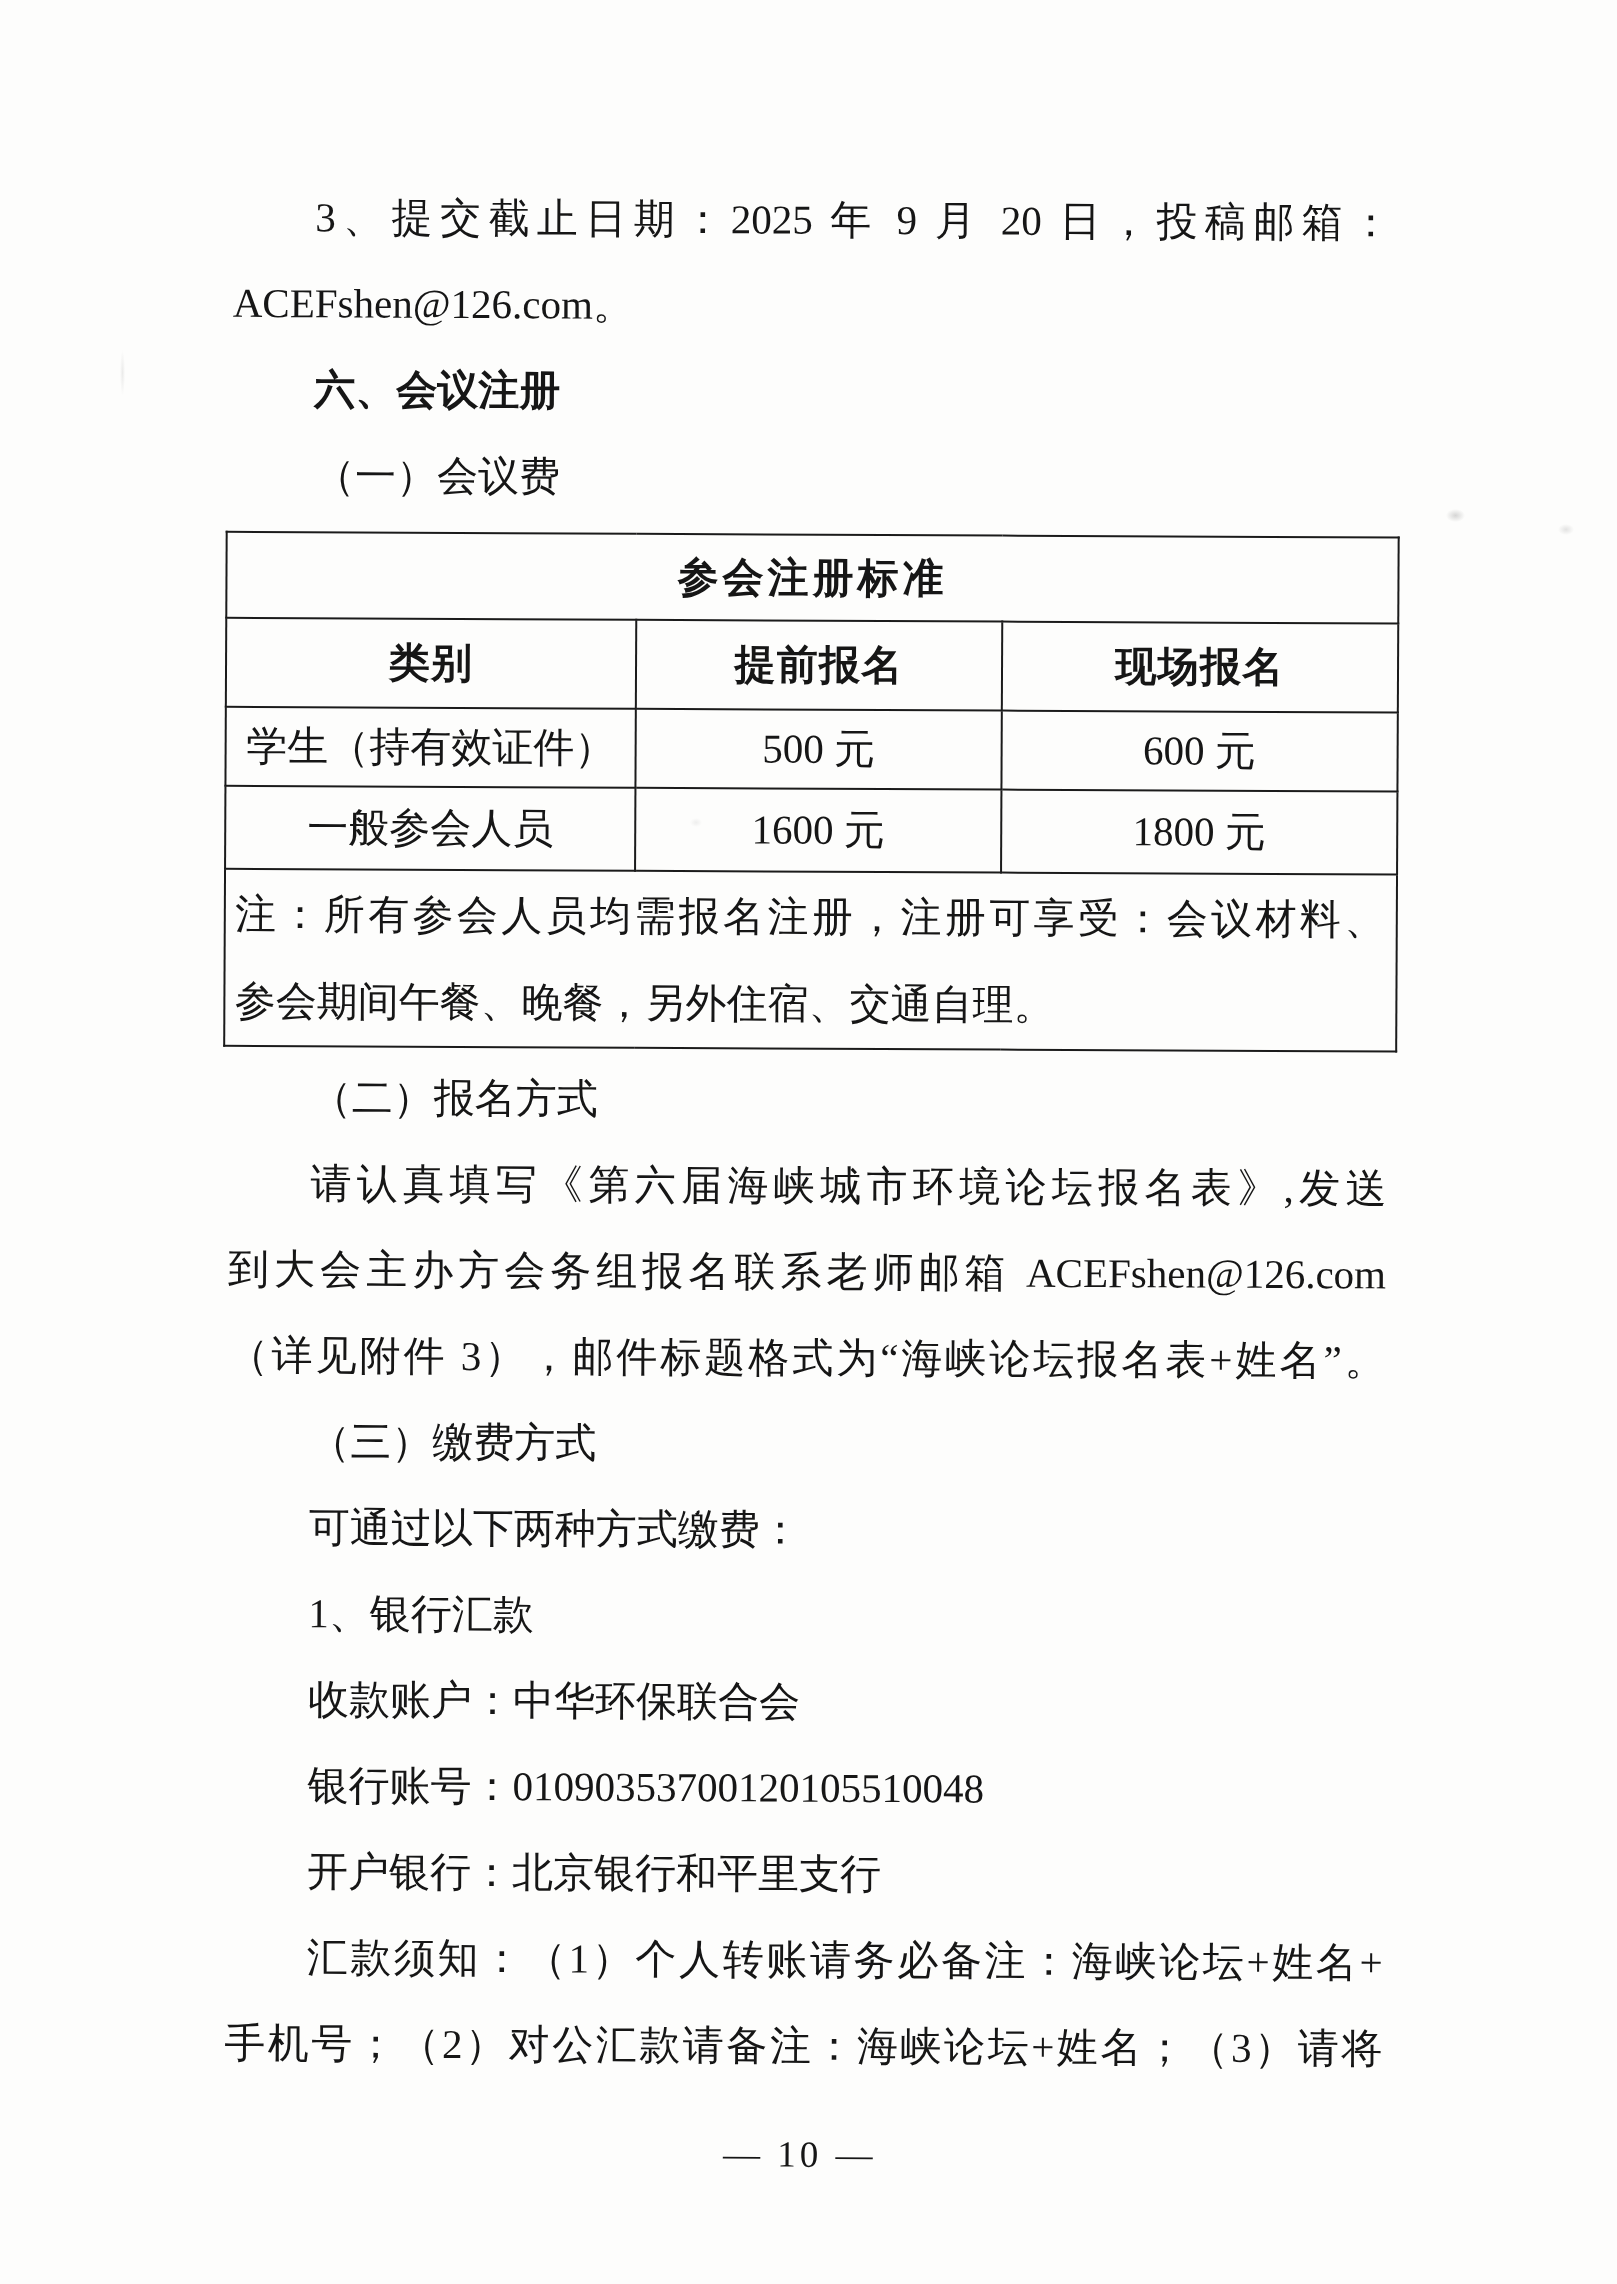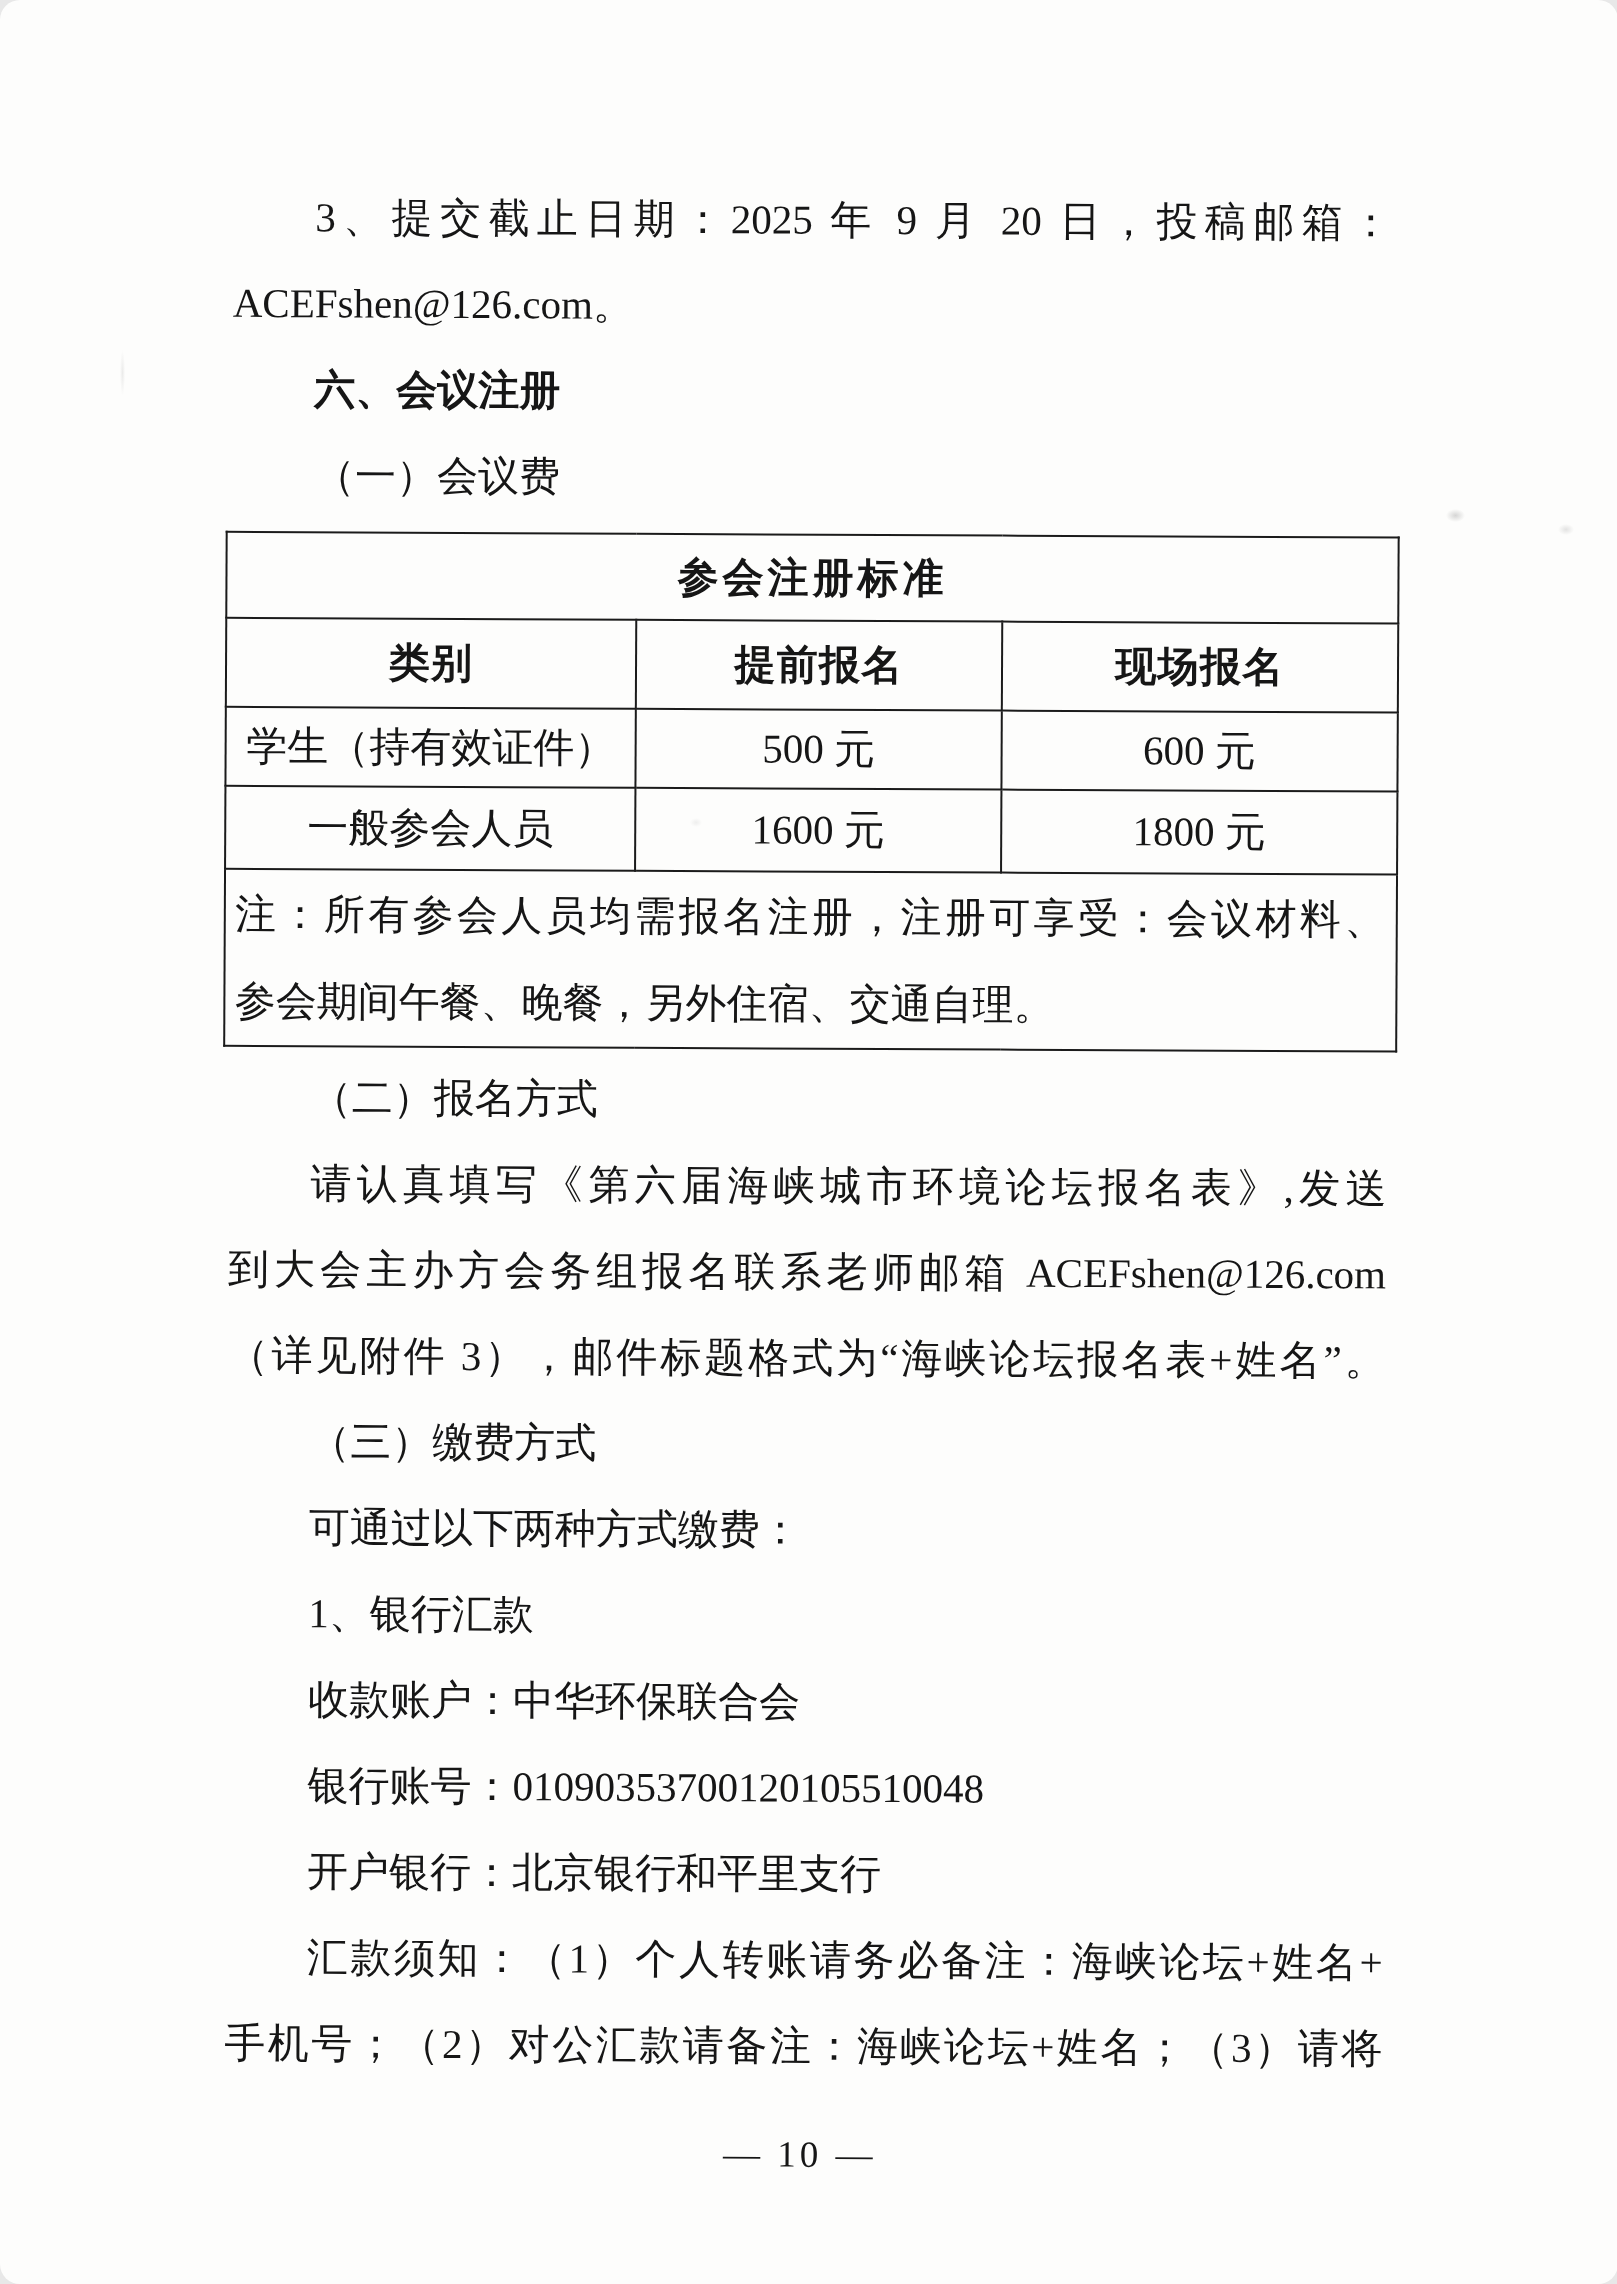--- a/index.html
+++ b/index.html
@@ -4,21 +4,20 @@
 <style>
   html,body { margin:0; padding:0; background:#e8e8e8; }
   .page {
     position:relative;
     width:1618px; height:2284px;
     margin:0 auto;
     background:#fdfdfc;
     overflow:hidden;
     color:#161616;
     font-family:"Liberation Serif","DejaVu Serif",serif;
-    border-radius:20px;
   }
   .skew { transform:rotate(0.28deg); transform-origin:264px 264px; }
   .content { padding:174px 227px 0 233px; }
 
   .line {
     font-size:41px;
     line-height:86px;
     height:86px;
     text-align:left;
   }

